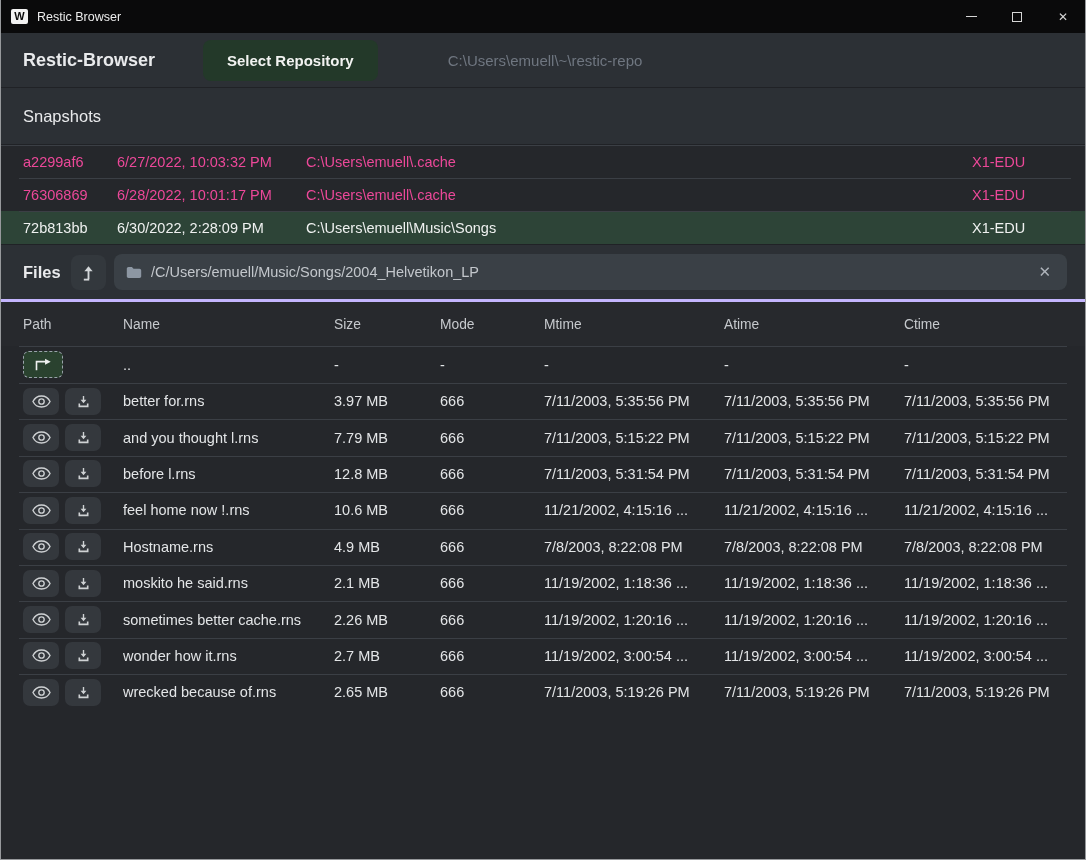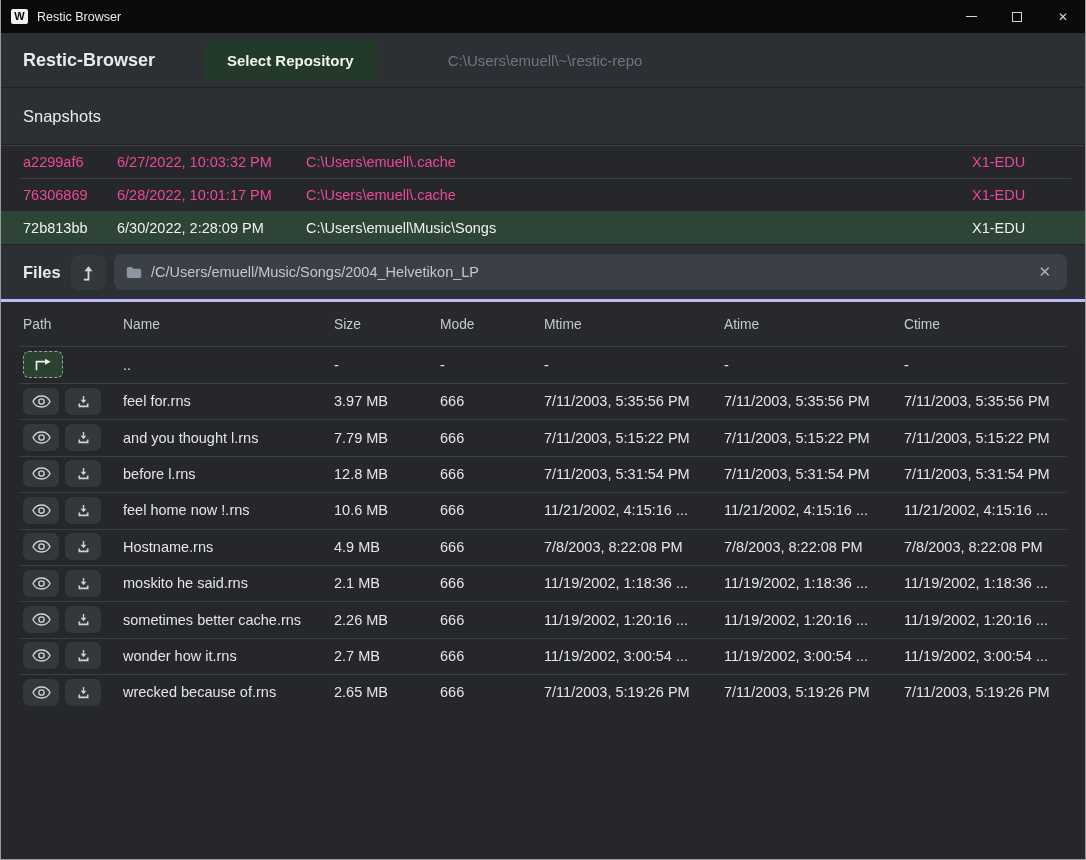--- a/index.html
+++ b/index.html
@@ -217,21 +217,21 @@
           <circle cx="12" cy="9" r="3.4" fill="none" stroke="currentColor" stroke-width="1.7"></circle>
         </svg>
       </button>
       <button class="icon-btn">
         <svg width="15" height="15" viewBox="0 0 24 24" fill="currentColor">
           <path d="M10.9 3 h2.2 v6.2 h3.5 L12 14.6 L7.4 9.2 h3.5 Z"></path>
           <path d="M4 15 h2.6 v3.4 h10.8 V15 H20 v6 H4 Z"></path>
         </svg>
       </button>
     </div>
-    <div class="cell">feel for.rns</div>
+    <div class="cell">better for.rns</div>
     <div class="cell">3.97 MB</div>
     <div class="cell">666</div>
     <div class="cell">7/11/2003, 5:35:56 PM</div>
     <div class="cell">7/11/2003, 5:35:56 PM</div>
     <div class="cell">7/11/2003, 5:35:56 PM</div>
   </div>
 
   <div class="file-row">
     <div class="actions">
       <button class="icon-btn">

